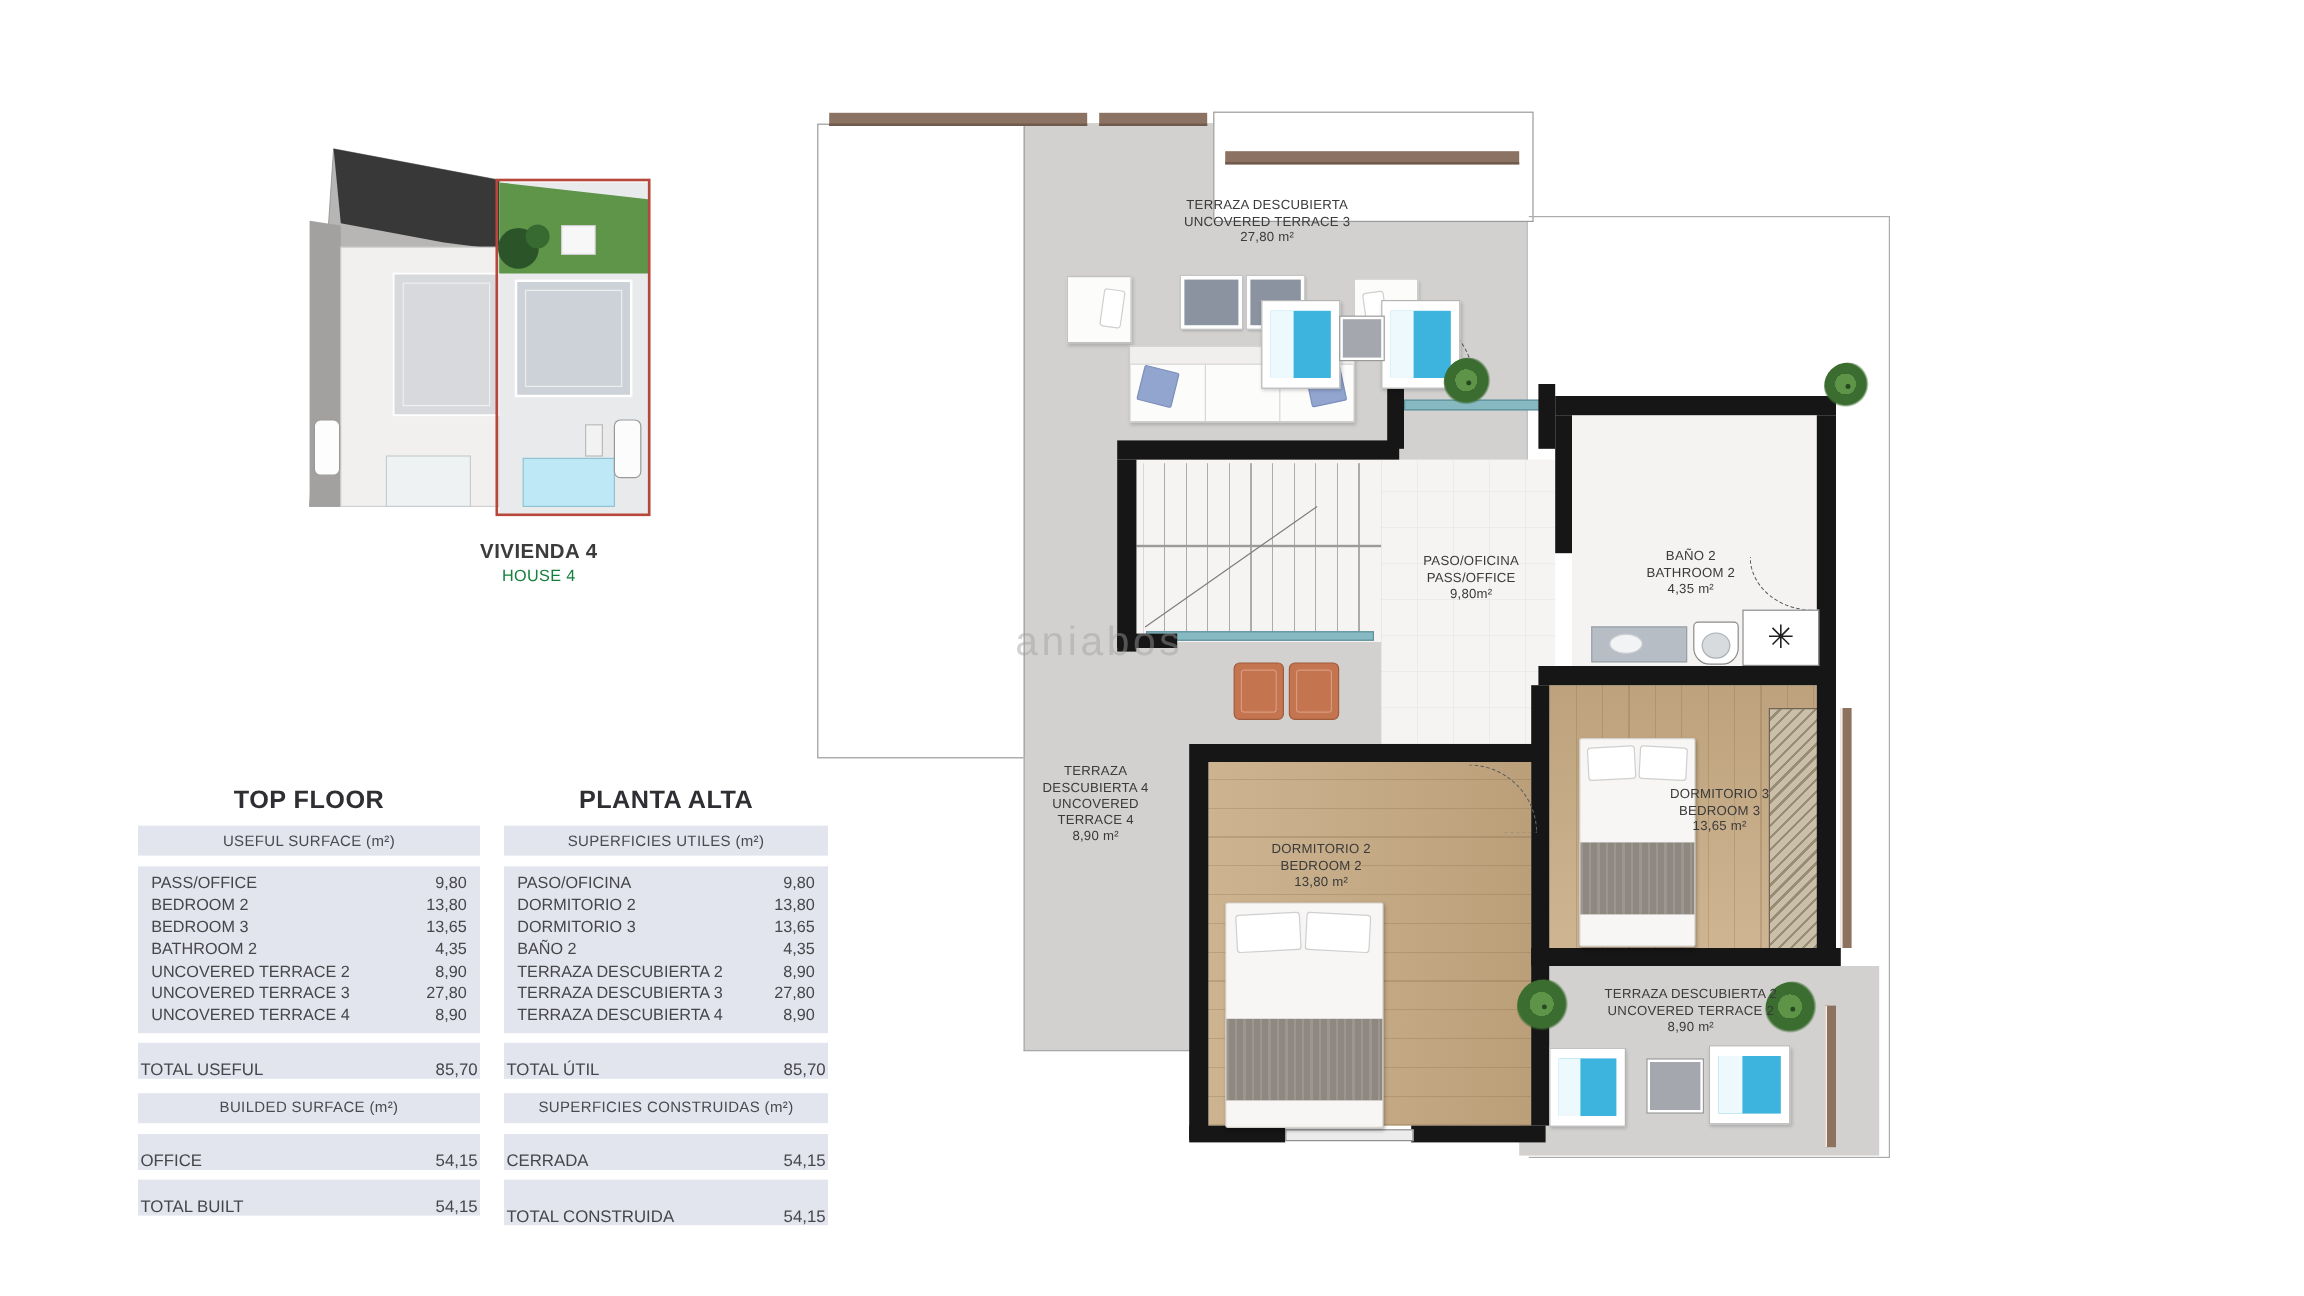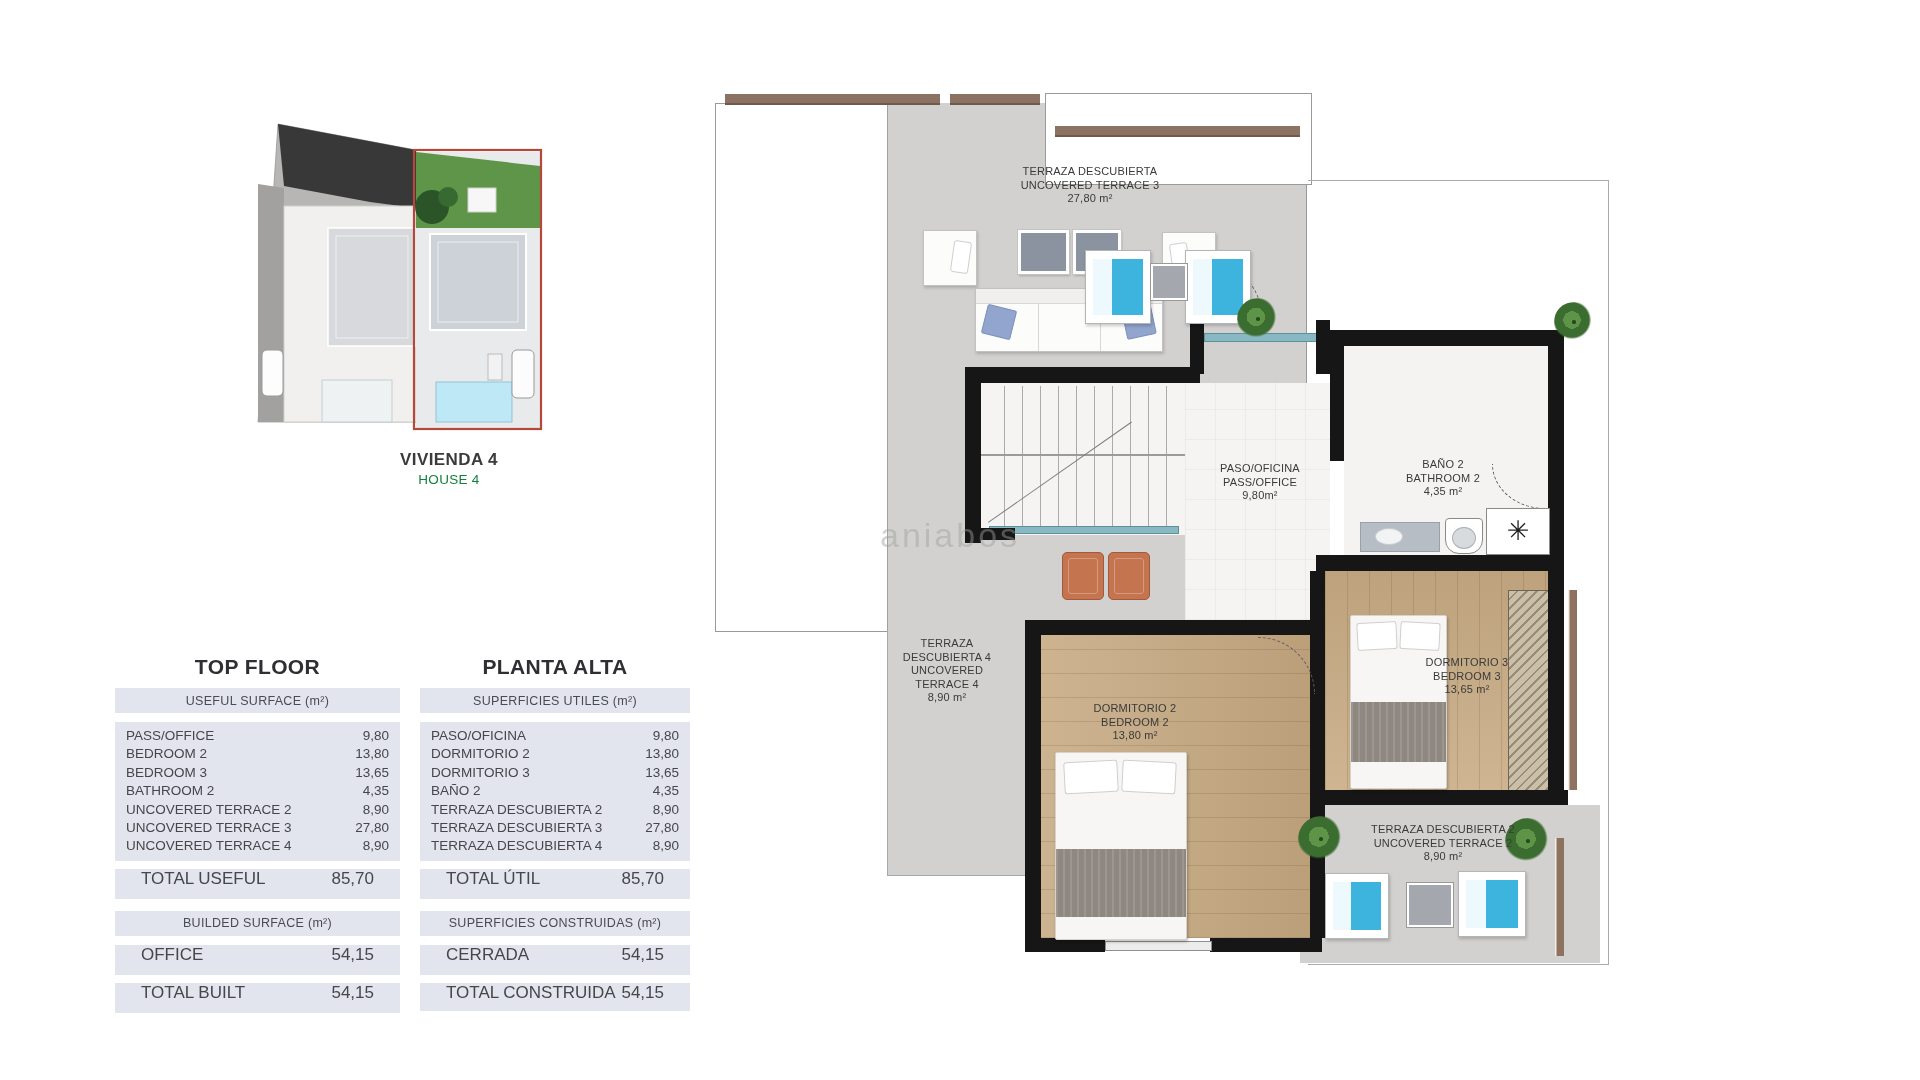--- a/index.html
+++ b/index.html
@@ -8,24 +8,24 @@
   .abs{position:absolute;}
 
   
   .tbl{position:absolute;color:#46464b;}
   .tbl-title{font-size:21px;font-weight:bold;color:#2e2e33;text-align:center;letter-spacing:.4px;}
   .band{background:#e3e5ee;}
   .band-header{font-size:12.5px;letter-spacing:.3px;text-align:right;color:#4a4a52;
                display:flex;align-items:center;justify-content:center;}
   .rows{padding:5px 0;}
   .row{display:flex;justify-content:space-between;padding:0 11px;font-size:13.5px;line-height:18.4px;}
-  .trow{display:flex;justify-content:space-between;align-items:flex-start;padding:0 26px;font-size:17px;}
+  .trow{display:flex;justify-content:space-between;align-items:flex-end;padding:0 2px;font-size:14px;}
 
   
-  #plan{position:absolute;left:710px;top:90px;width:905px;height:930px;}
+  #plan{position:absolute;left:676px;top:90px;width:905px;height:930px;}
   .gray{background:#d2d1cf;}
   .wall{position:absolute;background:#161616;}
   .floor-hard{position:absolute;background:#f5f4f2;}
   .rlabel{position:absolute;transform:translateX(-50%);text-align:center;font-size:11px;
           line-height:13.5px;color:#3a3a3a;letter-spacing:.2px;font-weight:500;white-space:nowrap;}
   .rlabel .area{font-weight:400;}
   .watermark{position:absolute;font-size:34px;color:#9f9f9f;opacity:.45;letter-spacing:3px;}
 
   .beam{position:absolute;background:#8b7262;border-bottom:2px solid #6f5a4c;}
   .frame{position:absolute;border:1px solid #9a9a9a;background:#fff;}
@@ -202,21 +202,21 @@
     </div>
     <div class="band trow" style="margin-top:8px;height:30px;">
       <span>TOTAL ÚTIL</span>
         <span>85,70</span>
     </div>
     <div class="band band-header" style="margin-top:12px;height:25px;">SUPERFICIES CONSTRUIDAS (m²)</div>
     <div class="band trow" style="margin-top:9px;height:30px;">
       <span>CERRADA</span>
         <span>54,15</span>
     </div>
-    <div class="band trow" style="margin-top:8px;height:28px;">
+    <div class="band trow" style="margin-top:8px;height:38px;">
       <span>TOTAL CONSTRUIDA</span>
         <span>54,15</span>
     </div>
   </div>
 
   <div id="plan">
 
     <div class="frame" style="left:5px;top:13px;width:590px;height:527px;"></div>
     <div class="abs gray" style="left:177px;top:13px;width:418px;height:527px;border-left:1px solid #a0a0a0;"></div>
     <div class="abs gray" style="left:177px;top:540px;width:138px;height:245px;border-left:1px solid #a8a8a8;border-bottom:1px solid #a8a8a8;"></div>

